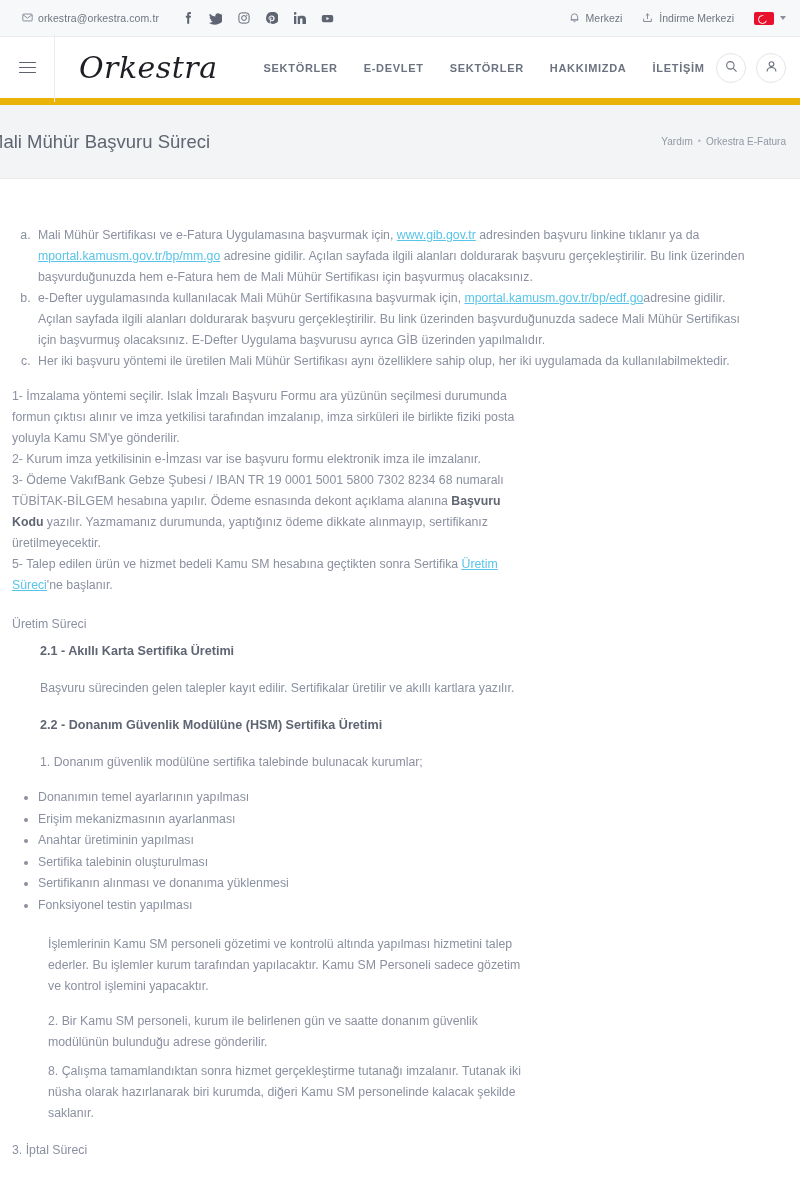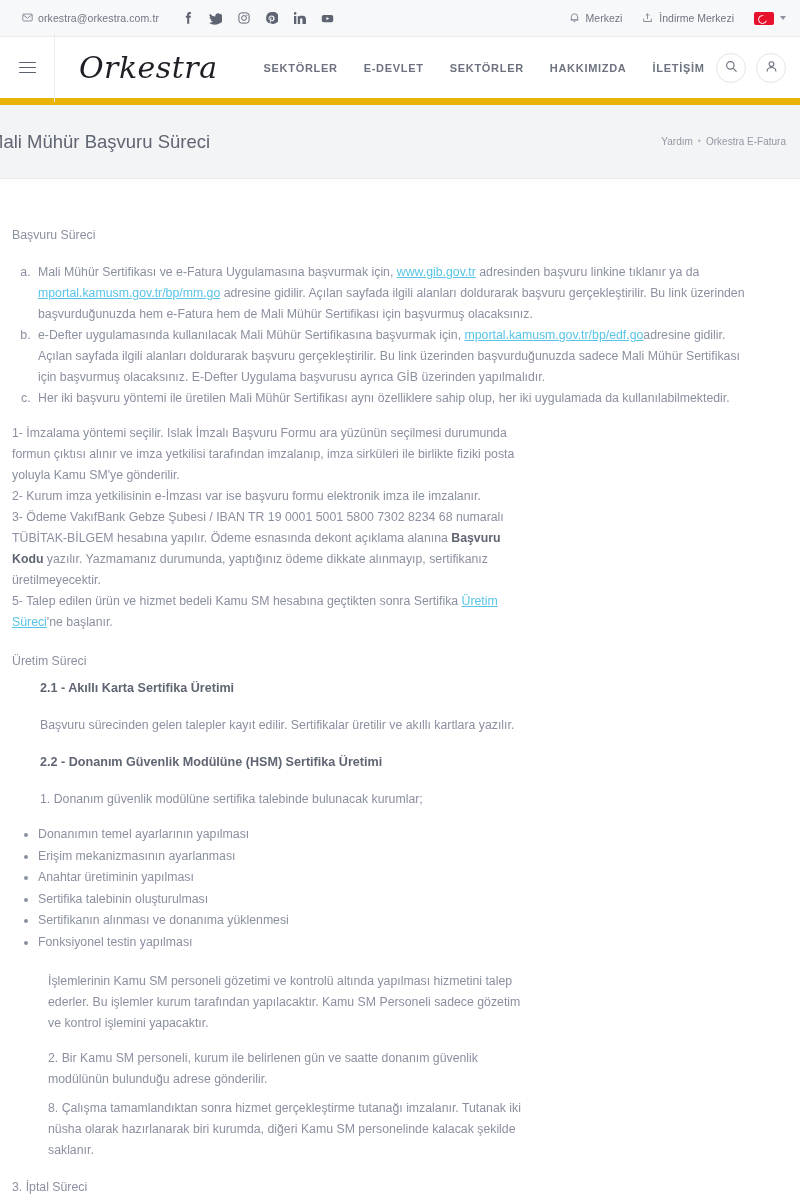--- a/index.html
+++ b/index.html
@@ -266,21 +266,20 @@
   <div class="page-title">Mali Mühür Başvuru Süreci</div>
   <div class="crumbs">
     <span>Yardım</span>
     <span class="sep">•</span>
     <span>Orkestra E-Fatura</span>
   </div>
 </div>
 
 <div class="content">
 
-  <div class="sec-head">Başvuru Süreci</div>
 
   <ol class="alpha">
     <li>
       <span>Mali Mühür Sertifikası ve e-Fatura Uygulamasına başvurmak için, </span><a class="lnk" href="#">www.gib.gov.tr</a><span> adresinden başvuru linkine tıklanır ya da </span><a class="lnk" href="#">mportal.kamusm.gov.tr/bp/mm.go</a><span> adresine gidilir. Açılan sayfada ilgili alanları doldurarak başvuru gerçekleştirilir. Bu link üzerinden başvurduğunuzda hem e-Fatura hem de Mali Mühür Sertifikası için başvurmuş olacaksınız.</span>
     </li>
     <li>
       <span>e-Defter uygulamasında kullanılacak Mali Mühür Sertifikasına başvurmak için, </span><a class="lnk" href="#">mportal.kamusm.gov.tr/bp/edf.go</a><span>adresine gidilir. Açılan sayfada ilgili alanları doldurarak başvuru gerçekleştirilir. Bu link üzerinden başvurduğunuzda sadece Mali Mühür Sertifikası için başvurmuş olacaksınız. E-Defter Uygulama başvurusu ayrıca GİB üzerinden yapılmalıdır.</span>
     </li>
     <li>
       <span>Her iki başvuru yöntemi ile üretilen Mali Mühür Sertifikası aynı özelliklere sahip olup, her iki uygulamada da kullanılabilmektedir.</span>

